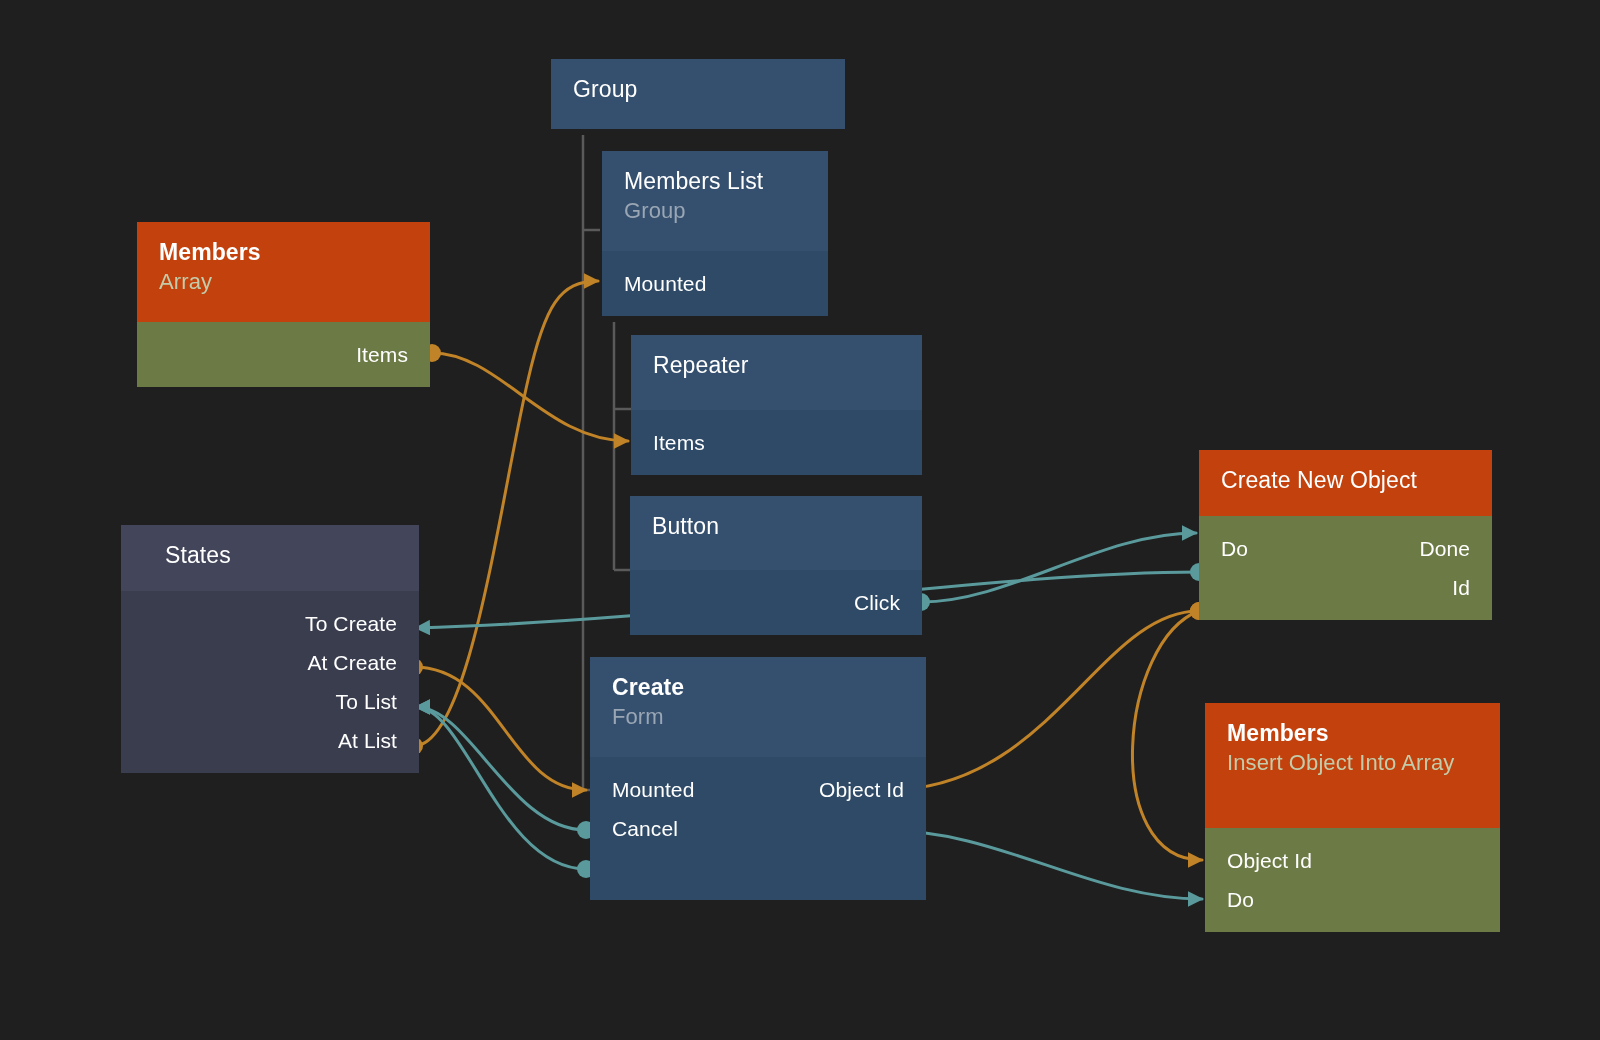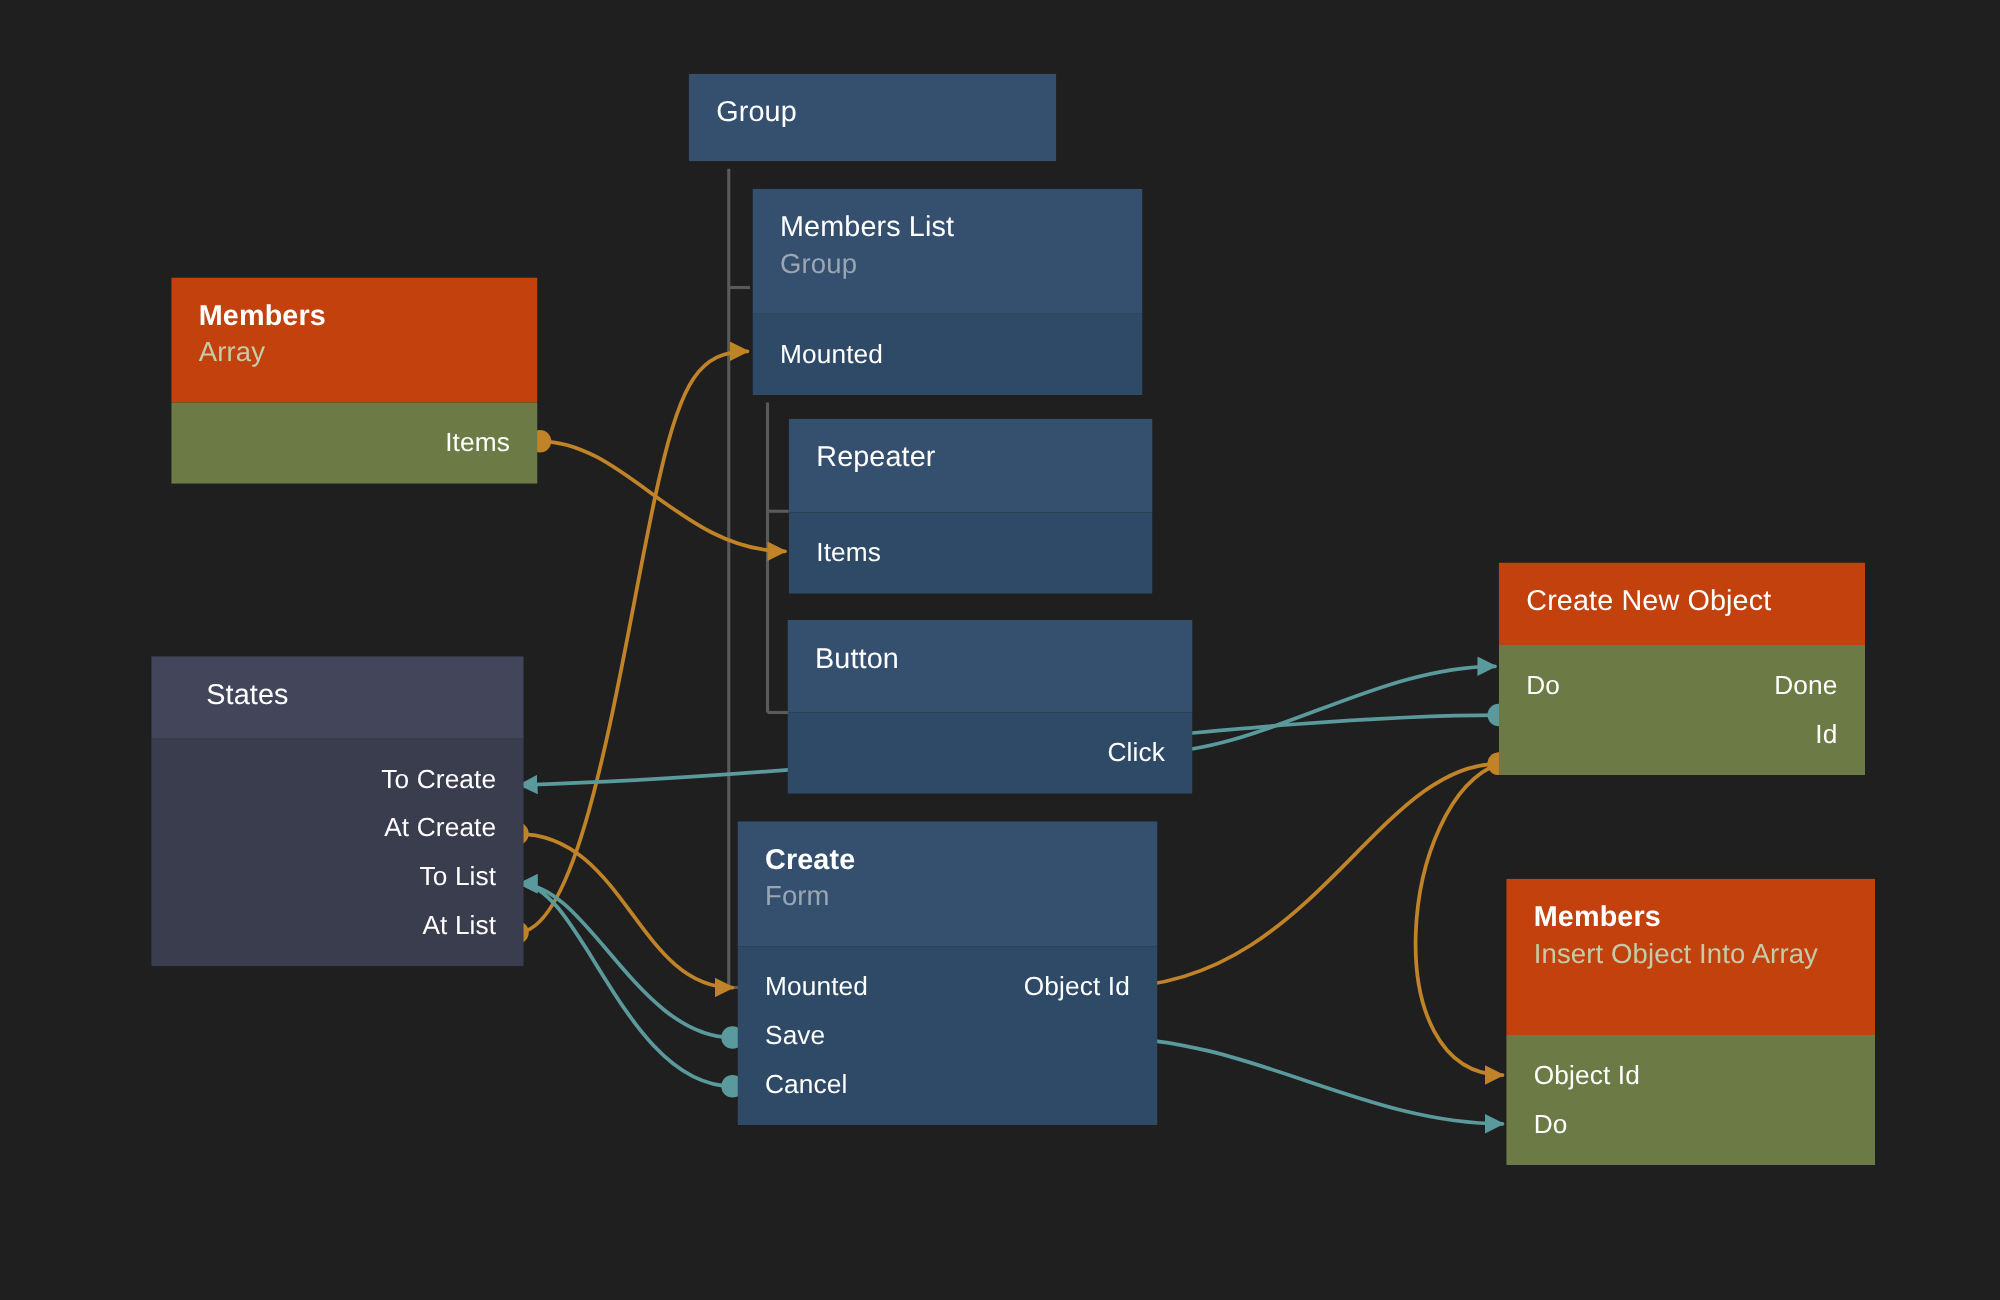--- a/index.html
+++ b/index.html
@@ -130,65 +130,62 @@
       <path d="M 884 830 C 1000 830 1090 899 1202 899" fill="none" stroke="#5a9a9c" stroke-width="3" stroke-linecap="round" marker-end="url(#arrow-signal)"></path>
       <circle cx="884" cy="830" r="9" fill="#5a9a9c"></circle>
     </svg>
 
   <div id="node-layer">
       <div class="node n-blue" style="left: 551px; top: 59px; width: 294px;">
         <div class="node-header" style="height: 70px;">
           <div class="node-title">Group</div>
         </div>
       </div>
-      <div class="node n-blue" style="left: 602px; top: 151px; width: 312px;">
+      <div class="node n-blue" style="left: 602px; top: 151px; width: 226px;">
         <div class="node-header" style="height: 100px;">
           <div class="node-title">Members List</div>
           <div class="node-subtitle">Group</div>
         </div>
         <div class="node-body" style="height: 65px; padding-top: 13px;">
           <div class="port-row">
             <span class="port-label-in">Mounted</span>
           </div>
         </div>
       </div>
       <div class="node n-blue" style="left: 631px; top: 335px; width: 291px;">
         <div class="node-header" style="height: 75px;">
           <div class="node-title">Repeater</div>
         </div>
         <div class="node-body" style="height: 65px; padding-top: 13px;">
           <div class="port-row">
             <span class="port-label-in">Items</span>
           </div>
         </div>
       </div>
-      <div class="node n-blue" style="left: 630px; top: 496px; width: 324px;">
+      <div class="node n-blue" style="left: 630px; top: 496px; width: 292px;">
         <div class="node-header" style="height: 74px;">
           <div class="node-title">Button</div>
         </div>
         <div class="node-body" style="height: 65px; padding-top: 13px;">
           <div class="port-row">
             <span class="port-label-out">Click</span>
           </div>
         </div>
       </div>
       <div class="node n-blue" style="left: 590px; top: 657px; width: 336px;">
         <div class="node-header" style="height: 100px;">
           <div class="node-title bold">Create</div>
           <div class="node-subtitle">Form</div>
         </div>
         <div class="node-body" style="height: 143px; padding-top: 13px;">
           <div class="port-row">
             <span class="port-label-in">Mounted</span>
             <span class="port-label-out">Object Id</span>
           </div>
           <div class="port-row">
-            <span class="port-label-in">Save</span>
-          </div>
-          <div class="port-row">
             <span class="port-label-in">Cancel</span>
           </div>
         </div>
       </div>
       <div class="node n-green" style="left: 137px; top: 222px; width: 293px;">
         <div class="node-header" style="height: 100px;">
           <div class="node-title bold">Members</div>
           <div class="node-subtitle">Array</div>
         </div>
         <div class="node-body" style="height: 65px; padding-top: 13px;">

